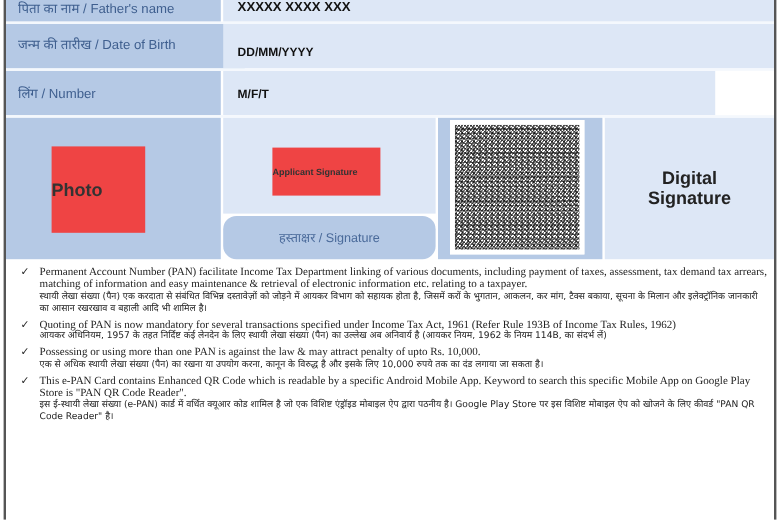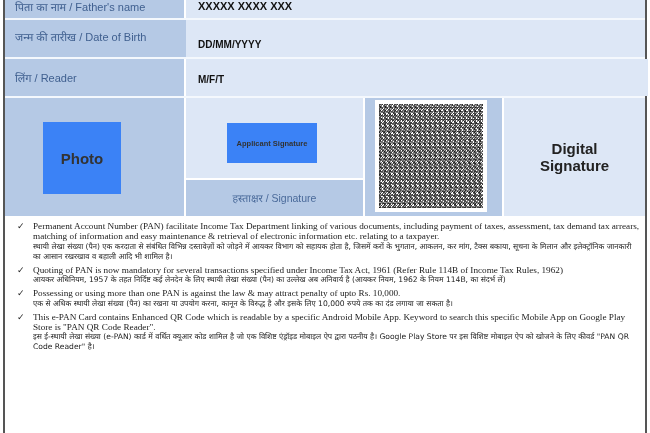--- a/index.html
+++ b/index.html
@@ -8,21 +8,21 @@
     font-family:"Liberation Sans", sans-serif; position:relative;
   }
   .frame {
     position:absolute; left:3px; top:0; width:640px; height:433px;
     border-left:2px solid #555; border-right:2px solid #555;
     background:#fff;
   }
   .cell { position:absolute; box-sizing:border-box; }
   .lbl { background:#b5c9e5; color:#3f5f8f; font-size:11px; padding-left:10px; display:flex; align-items:center; }
   .val { background:#dde7f6; color:#111; font-size:10px; font-weight:bold; padding-left:12px; display:flex; align-items:center; }
-  .box { position:absolute; background:#3b82f6; display:flex; align-items:center; justify-content:center; text-align:center; color:#222; font-weight:bold; }
+  .box { position:absolute; background:#ef4444; display:flex; align-items:center; text-align:center; color:#222; font-weight:bold; }
   .qr {
     position:absolute; background-color:#fff;
     background-image:
       repeating-linear-gradient(37deg, rgba(0,0,0,.55) 0 1px, transparent 1px 3px),
       repeating-linear-gradient(-53deg, rgba(0,0,0,.55) 0 1px, transparent 1px 2px),
       repeating-linear-gradient(90deg, rgba(0,0,0,.35) 0 2px, transparent 2px 5px),
       repeating-linear-gradient(0deg, rgba(0,0,0,.35) 0 1px, transparent 1px 4px);
     border:4px solid #fff;
   }
   .notes { position:absolute; left:8px; top:221px; width:628px; font-family:"Liberation Serif", serif; color:#222; }
@@ -44,38 +44,38 @@
   </div>
 
   <div class="cell lbl" style="left:0; top:20px; width:199px; height:37px; align-items:flex-start; padding-top:9px;">
     <span>जन्म की तारीख / Date of Birth</span>
   </div>
   <div class="cell val" style="left:181px; top:20px; width:459px; height:37px; padding-top:12px;">
     <span>DD/MM/YYYY</span>
   </div>
 
   <div class="cell lbl" style="left:0; top:59px; width:179px; height:37px;">
-    <span>लिंग / Reader</span>
+    <span>लिंग / Number</span>
   </div>
-  <div class="cell val" style="left:181px; top:59px; width:462px; height:37px; padding-top:4px;">
+  <div class="cell val" style="left:181px; top:59px; width:410px; height:37px; padding-top:4px;">
     <span>M/F/T</span>
   </div>
 
   <div class="cell" style="left:0; top:98px; width:179px; height:118px; background:#b5c9e5;">
     <div class="box" style="left:38px; top:24px; width:78px; height:72px; font-size:15px; color:#333;">
       <span>Photo</span>
     </div>
   </div>
 
   <div class="cell" style="left:181px; top:98px; width:177px; height:80px; background:#dde7f6;">
     <div class="box" style="left:41px; top:25px; width:90px; height:40px; font-size:7.5px; color:#333;">
       <span>Applicant Signature</span>
     </div>
   </div>
-  <div class="cell" style="left:181px; top:180px; width:177px; height:36px; background:#b5c9e5; color:#4a6a9a; font-size:10.5px; display:flex; align-items:center; justify-content:center;">
+  <div class="cell" style="left:181px; top:180px; width:177px; height:36px; background:#b5c9e5; color:#4a6a9a; font-size:10.5px; display:flex; align-items:center; justify-content:center;border-radius:11px;">
     <span>हस्ताक्षर / Signature</span>
   </div>
 
   <div class="cell" style="left:360px; top:98px; width:137px; height:118px; background:#b5c9e5;">
     <div class="qr" style="left:10px; top:2px; width:104px; height:104px;"></div>
   </div>
 
   <div class="cell" style="left:499px; top:98px; width:141px; height:118px; background:#dde7f6; display:flex; align-items:center; justify-content:center; text-align:center;">
     <span style="font-size:15px; font-weight:bold; color:#222; line-height:17px; width:90px; display:block;">Digital Signature</span>
   </div>
@@ -85,21 +85,21 @@
   <div class="cell" style="left:0; top:96px; width:640px; height:2px; background:#f4f8fd;"></div>
 
   <div class="notes">
     <div class="note">
       <span class="tick">✓</span>
       <span class="en">Permanent Account Number (PAN) facilitate Income Tax Department linking of various documents, including payment of taxes, assessment, tax demand tax arrears, matching of information and easy maintenance &amp; retrieval of electronic information etc. relating to a taxpayer.</span>
       <span class="hi">स्थायी लेखा संख्या (पैन) एक करदाता से संबंधित विभिन्न दस्तावेज़ों को जोड़ने में आयकर विभाग को सहायक होता है, जिसमें करों के भुगतान, आकलन, कर मांग, टैक्स बकाया, सूचना के मिलान और इलेक्ट्रॉनिक जानकारी का आसान रखरखाव व बहाली आदि भी शामिल है।</span>
     </div>
     <div class="note">
       <span class="tick">✓</span>
-      <span class="en">Quoting of PAN is now mandatory for several transactions specified under Income Tax Act, 1961 (Refer Rule 114B of Income Tax Rules, 1962)</span>
+      <span class="en">Quoting of PAN is now mandatory for several transactions specified under Income Tax Act, 1961 (Refer Rule 193B of Income Tax Rules, 1962)</span>
       <span class="hi">आयकर अधिनियम, 1957 के तहत निर्दिष्ट कई लेनदेन के लिए स्थायी लेखा संख्या (पैन) का उल्लेख अब अनिवार्य है (आयकर नियम, 1962 के नियम 114B, का संदर्भ लें)</span>
     </div>
     <div class="note">
       <span class="tick">✓</span>
       <span class="en">Possessing or using more than one PAN is against the law &amp; may attract penalty of upto Rs. 10,000.</span>
       <span class="hi">एक से अधिक स्थायी लेखा संख्या (पैन) का रखना या उपयोग करना, कानून के विरुद्ध है और इसके लिए 10,000 रुपये तक का दंड लगाया जा सकता है।</span>
     </div>
     <div class="note">
       <span class="tick">✓</span>
       <span class="en">This e-PAN Card contains Enhanced QR Code which is readable by a specific Android Mobile App. Keyword to search this specific Mobile App on Google Play Store is "PAN QR Code Reader".</span>

